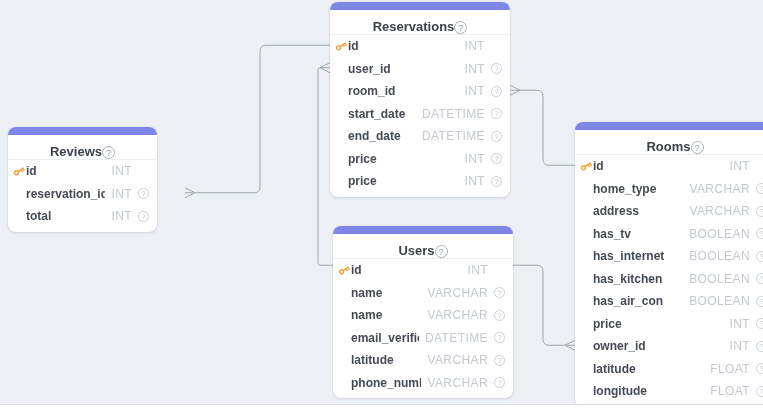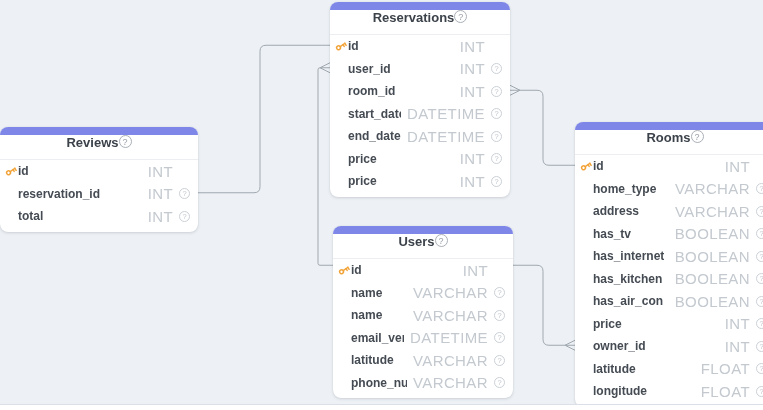--- a/index.html
+++ b/index.html
@@ -2,29 +2,29 @@
 <html style="--canvas-bg: #EDF1F5; --table-bg: #FFFFFF; --accent: #7E87E8; --title-c: #3C424A; --field-c: #454B53; --type-c: #C3C9CF;"><head>
 <meta charset="utf-8">
 <style>
   html,body{margin:0;padding:0;background:#ffffff;font-family:"Liberation Sans",sans-serif;}
   .canvas{position:relative;width:763px;height:404px;background:var(--canvas-bg,#EDF1F5);
           overflow:hidden;border-bottom:1px solid #DBE0E6;}
   svg.rels{position:absolute;left:0;top:0;pointer-events:none;}
   .table{position:absolute;background:var(--table-bg,#fff);border-radius:8px;
          box-shadow:0 1px 3px rgba(45,55,75,.16),0 0 1px rgba(45,55,75,.12);}
   .bar{height:8px;background:var(--accent,#7E87E8);border-radius:8px 8px 0 0;}
-  .thead{height:24px;display:flex;align-items:flex-start;justify-content:center;
+  .thead{height:24px;display:flex;align-items:flex-end;justify-content:center;
          border-bottom:1px solid #ECEEF1;}
   .title{font-size:13px;font-weight:700;color:var(--title-c,#3C424A);}
   .rows{padding:0 0 4px 0;}
   .row{height:22.5px;display:flex;align-items:center;padding:0 8px 0 5px;}
   .keyslot{width:13px;flex:none;display:flex;align-items:center;}
   .fname{font-size:12px;font-weight:700;color:var(--field-c,#454B53);
          white-space:nowrap;overflow:hidden;min-width:0;}
-  .ftype{margin-left:auto;flex:none;padding-left:6px;font-size:15px;
+  .ftype{margin-left:auto;flex:none;padding-left:6px;font-size:12px;
          color:var(--type-c,#C3C9CF);letter-spacing:.4px;}
   .helpslot{width:11px;flex:none;margin-left:6px;display:flex;justify-content:center;}
   .qcirc{width:11px;height:11px;border:1px solid #CBD1D7;border-radius:50%;
          color:#C0C6CD;font-size:7.5px;line-height:10px;text-align:center;
          box-sizing:border-box;display:inline-block;font-weight:400;}
   .qcirc.head{width:13px;height:13px;border-color:#A9B0B8;color:#9AA1A9;
               font-size:9px;line-height:12px;}
 </style>
 </head>
 <body>
@@ -105,21 +105,21 @@
         <div class="row">
     <span class="keyslot"></span>
     <span class="fname">price</span>
     <span class="ftype">INT</span>
     <span class="helpslot">
             <span class="qcirc">?</span>
           </span>
   </div>
       </div>
   </div>
-    <div class="table" style="left: 0; top: 127px; width: 198px;">
+    <div class="table" style="left: 8px; top: 127px; width: 149px;">
     <div class="bar"></div>
     <div class="thead">
       <span class="title">Reviews</span>
       <span class="qcirc head">?</span>
     </div>
     <div class="rows">
         <div class="row">
     <span class="keyslot">
             <svg width="12" height="12" viewBox="0 0 12 12">
               <g transform="rotate(-35 6 6)" stroke="#F2A338" stroke-width="1.5" fill="none" stroke-linecap="round">

